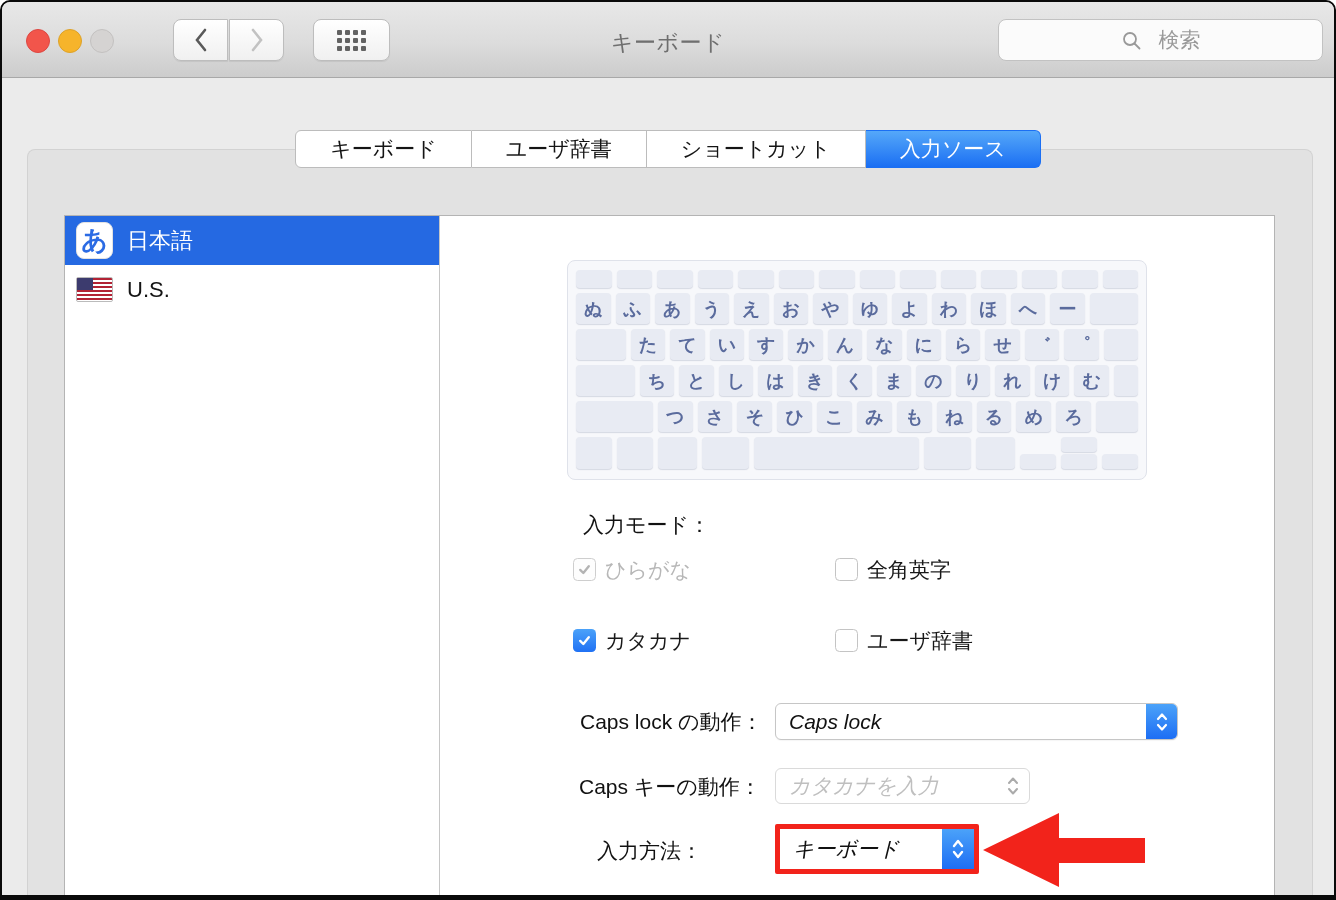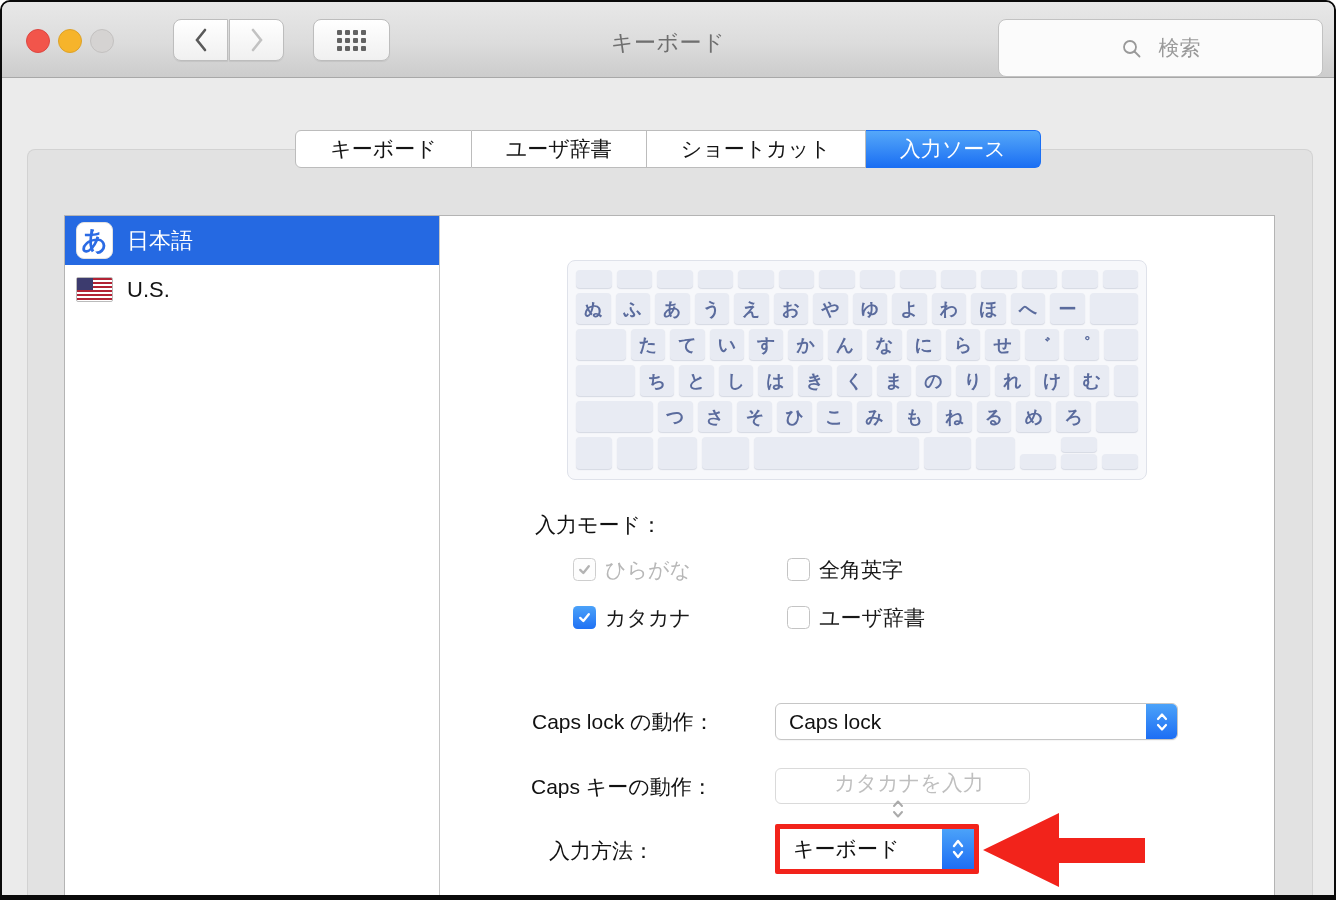--- a/index.html
+++ b/index.html
@@ -38,21 +38,21 @@
   .btn-grid    { left: 311px; width: 77px; }
   .grid-dots { display: grid; grid-template-columns: repeat(4, 5px); grid-template-rows: repeat(3, 5px); gap: 3px; }
   .grid-dots i { background: #636363; border-radius: 1px; }
 
   .win-title {
     position: absolute; left: 0; right: 0; top: 26px; text-align: center;
     font-size: 22px; color: #6f6f6f; letter-spacing: .5px;
   }
 
   .searchbox {
-    position: absolute; right: 11px; top: 17px; width: 325px; height: 58px;
+    position: absolute; right: 11px; top: 17px; width: 325px; height: 42px;
     background: #fbfbfb; border: 1px solid #c2c2c2; border-radius: 8px;
     display: flex; align-items: center; justify-content: center; gap: 17px;
     color: #9a9a9a; font-size: 21px;
   }
 
   
   .panel {
     position: absolute; left: 25px; top: 147px; width: 1286px; height: 760px;
     background: #e2e2e2; border: 1px solid #d2d2d2; border-bottom: none;
     border-radius: 8px 8px 0 0;
@@ -117,47 +117,47 @@
     color: #5a6b9d; font-weight: 700; font-size: 18px;
     display: flex; align-items: center; justify-content: center;
     height: 100%;
   }
   .kb-cell { height: 100%; position: relative; }
   .kb-cell .kb-key.halfb { position: absolute; bottom: 0; left: 0; right: 0; height: 48%; }
   .kb-stack { display: flex; flex-direction: column; gap: 2px; height: 100%; }
   .kb-stack .kb-key { flex: 1; }
 
   
-  .flabel { position: absolute; font-size: 21px; color: #111; line-height: 26px; }
+  .flabel { position: absolute; font-size: 21px; color: #111; line-height: 26px; margin-left: 48px; }
   .cb-grid {
     position: absolute; left: 571px; top: 556px;
-    display: grid; grid-template-columns: 214px auto; row-gap: 25px; column-gap: 0;
+    display: grid; grid-template-columns: 214px auto; row-gap: 25px; column-gap: 0; gap: 48px;
   }
   .cb-item { display: flex; align-items: center; height: 23px; font-size: 21px; color: #191919; }
   .cb-box {
     width: 23px; height: 23px; border-radius: 4.5px; margin-right: 9px; flex: none;
     display: flex; align-items: center; justify-content: center;
   }
   .cb-box.checked { background: linear-gradient(180deg, #4ba2f9, #2071f4); }
   .cb-box.unchecked { background: #fff; border: 1.5px solid #c4c4c4; }
   .cb-box.discheck { background: #fdfdfd; border: 1.5px solid #cecece; }
   .cb-item.disabled { color: #b7b7b7; }
 
   .dropdown {
     position: absolute; background: #fff; border: 1px solid #c6c6c6; border-radius: 6px;
     font-size: 21px; color: #111; display: flex; align-items: center;
     box-shadow: 0 1px 1px rgba(0,0,0,.04);
   }
-  .dd-text { padding-left: 13px; flex: 1; }
+  .dd-text { padding-left: 13px; flex: 1; font-style: italic; }
   .dd-stepper {
     width: 31px; align-self: stretch; border-radius: 0 5px 5px 0;
     background: linear-gradient(180deg, #4ba2f9, #1d6ef4);
     display: flex; align-items: center; justify-content: center;
   }
-  .dropdown.disabled { border-color: #dadada; color: #bfbfbf; box-shadow: none; flex-direction: column; }
+  .dropdown.disabled { border-color: #dadada; color: #bfbfbf; box-shadow: none; }
   .dd-gray-chev { margin-right: 9px; display: flex; }
 
   .redbox {
     position: absolute; left: 773px; top: 822px; width: 204px; height: 50px;
     border: 5px solid #f2231b; border-radius: 2px; background: #fff;
     display: flex; align-items: stretch;
   }
   .redbox .dd-text { font-size: 21px; color: #111; display: flex; align-items: center; }
   .redbox .dd-stepper { border-radius: 0; width: 32px; }
 

